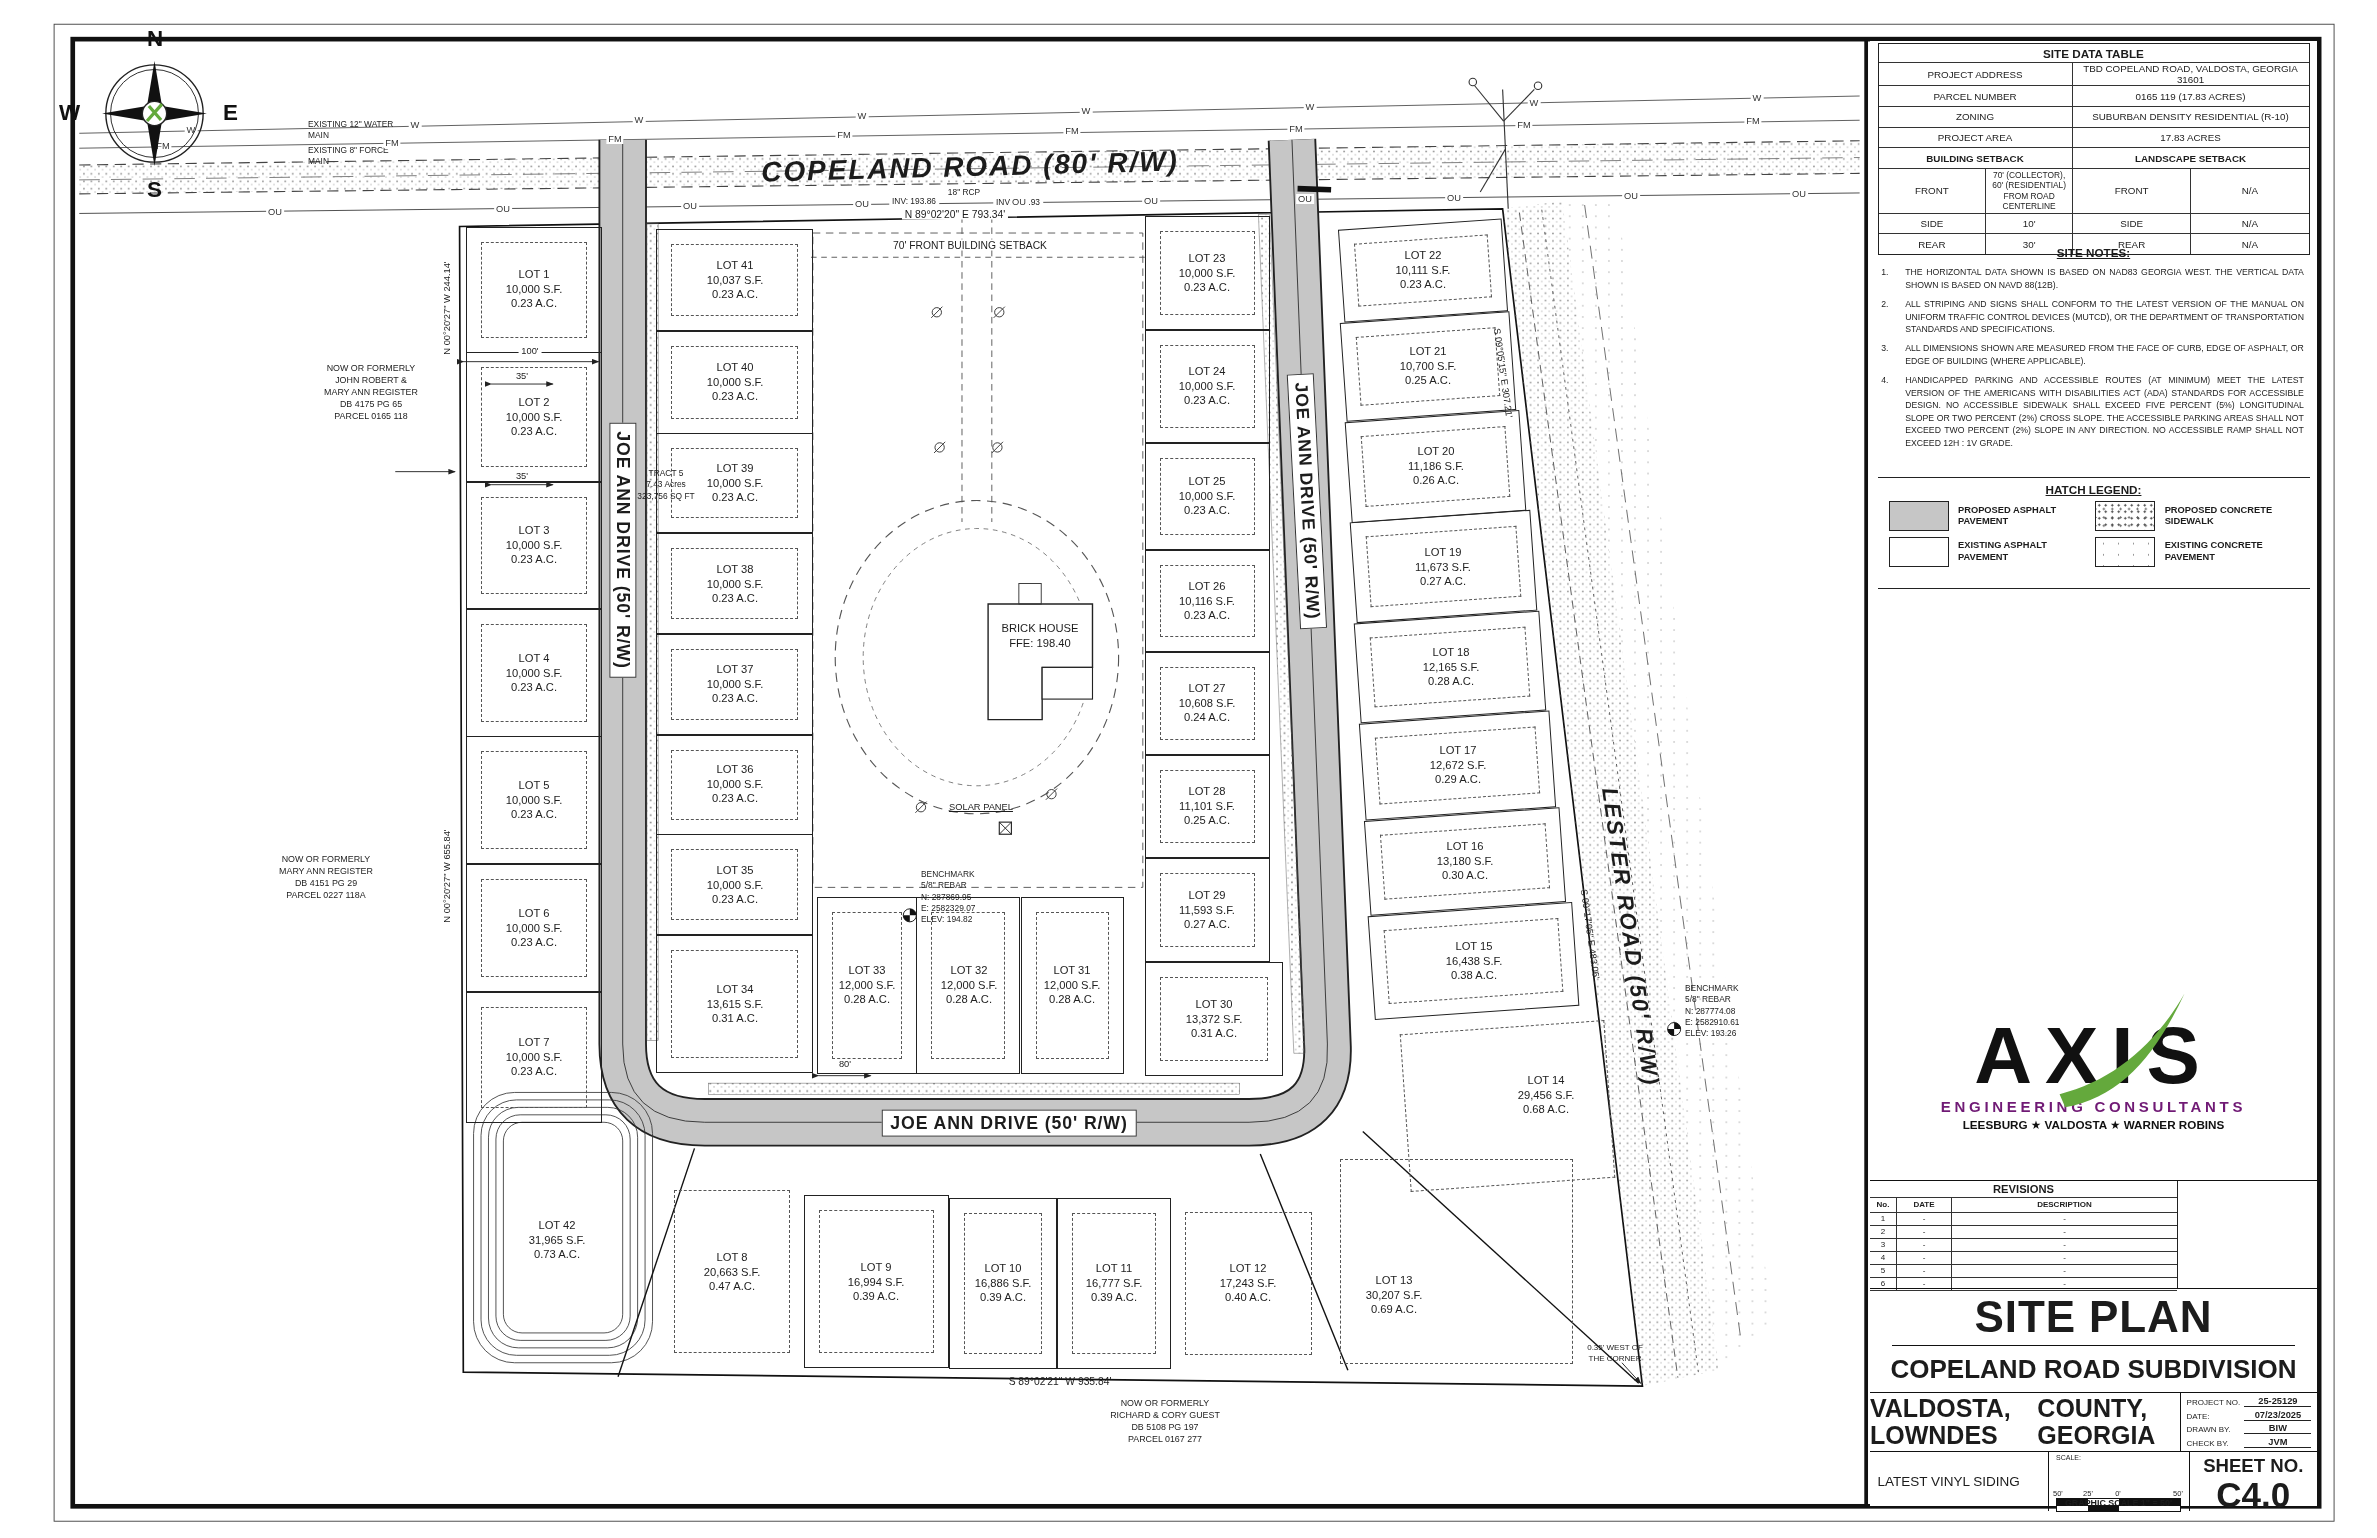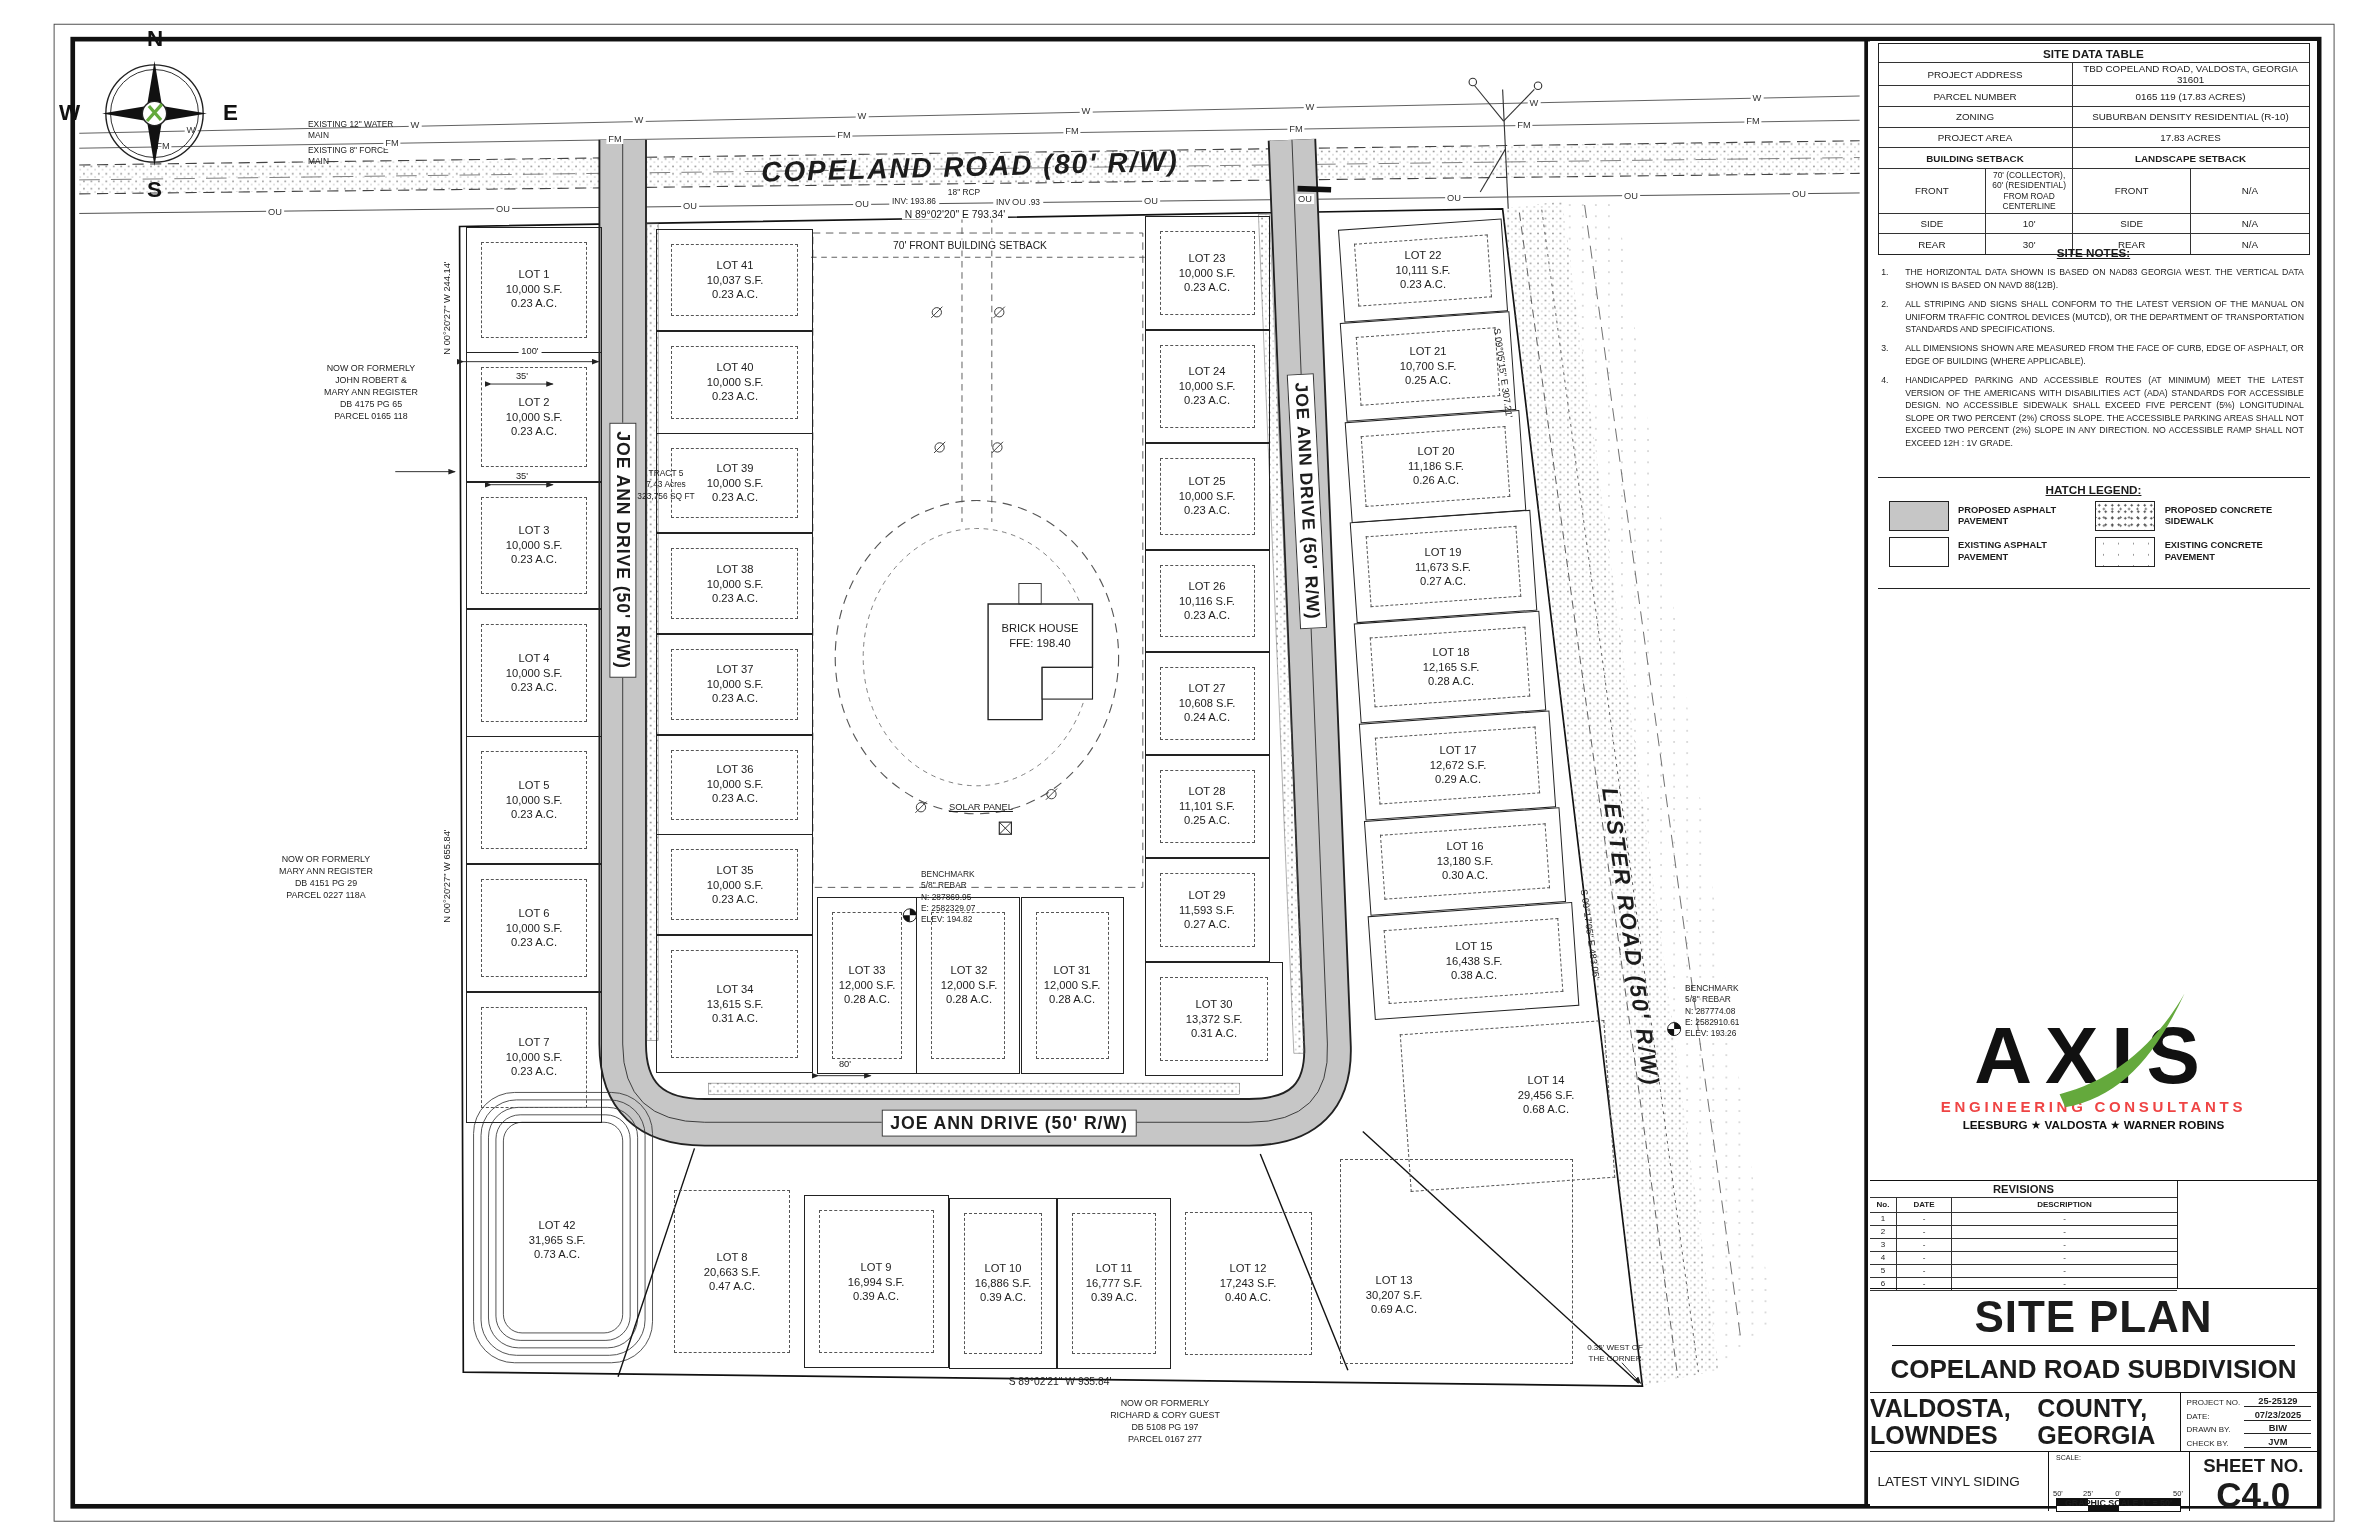--- a/index.html
+++ b/index.html
@@ -46,21 +46,21 @@
   .leg-item{display:flex;align-items:center;gap:9.3px;}
   .leg-sw{width:58px;height:28px;border:0.9px solid #222;flex:none;}
   .leg-lb{font-size:9.3px;font-weight:bold;line-height:1.25;}
   .sw-proposed-asphalt{background:#c6c6c6;}
   .sw-proposed-concrete{background-image:radial-gradient(#444 0.9px,transparent 1.1px),radial-gradient(#666 0.9px,transparent 1.1px);background-size:6.5px 6.5px,8.4px 8.4px;background-position:0 0,3.7px 2.8px;}
   .sw-existing-asphalt{background:#fff;}
   .sw-existing-concrete{background-image:radial-gradient(#999 0.7px,transparent 0.9px);background-size:15px 11.2px;}
   .logo{left:0;top:975px;right:0;text-align:center;}
   .axis-word{position:relative;display:inline-block;font-size:80px;font-weight:bold;letter-spacing:13px;line-height:1;color:#111;}
   .axis-word svg{position:absolute;left:80px;top:-32px;width:140px;height:140px;pointer-events:none;}
-  .axis-sub{font-size:15px;font-weight:bold;letter-spacing:3.7px;margin-top:1.9px;color:#ef4444;}
+  .axis-sub{font-size:15px;font-weight:bold;letter-spacing:3.7px;margin-top:1.9px;color:#701a75;}
   .axis-cities{font-size:11.7px;font-weight:bold;margin-top:2.8px;color:#111;}
   .revs{left:0;top:1139px;right:0;height:108px;border-top:1.9px solid #111;}
   .rev-table{width:308px;border-right:1.4px solid #222;height:100%;box-sizing:border-box;}
   .rev-table .t{text-align:center;font-weight:bold;font-size:11.2px;padding:1.9px 0;border-bottom:0.9px solid #333;}
   .rev-hdr,.rev-row{display:flex;border-bottom:0.9px solid #333;font-size:8px;height:12px;align-items:center;}
   .rev-no{width:26px;text-align:center;border-right:0.9px solid #333;align-self:stretch;display:flex;align-items:center;justify-content:center;}
   .rev-date{width:54px;border-right:0.9px solid #333;align-self:stretch;display:flex;align-items:center;justify-content:center;}
   .rev-desc{flex:1;text-align:center;}
   .rev-hdr{font-weight:bold;height:14px;}
   .tblock{left:0;top:1247px;right:0;bottom:0;border-top:1.4px solid #111;}

